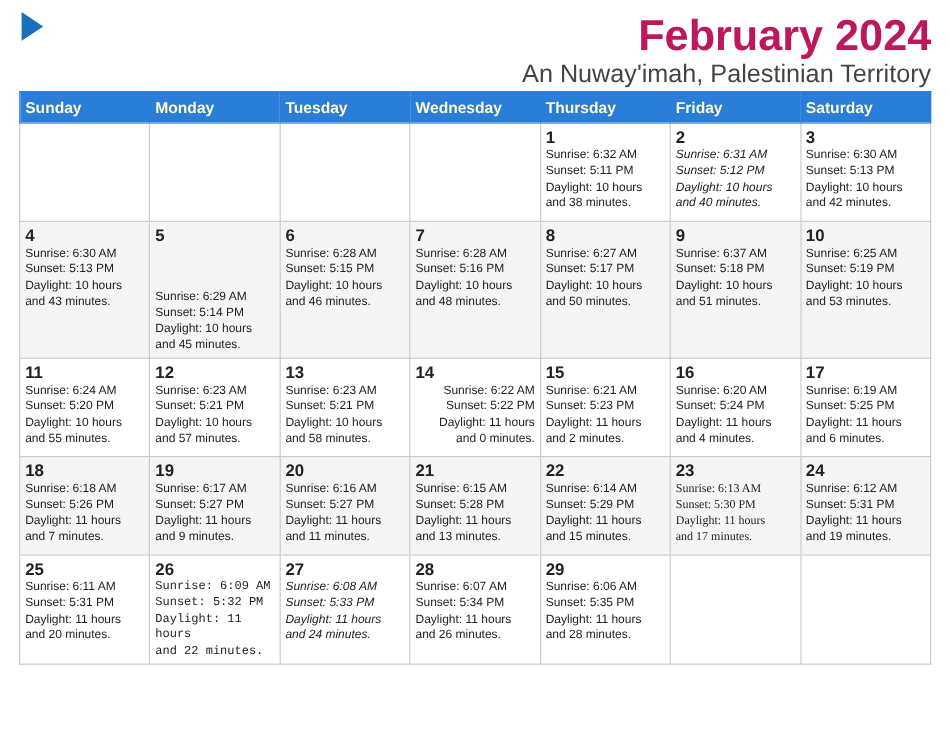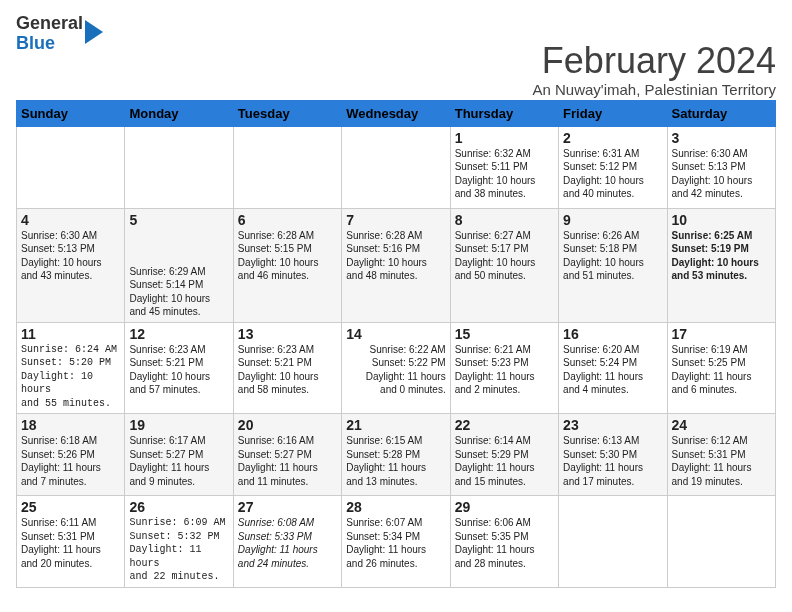--- a/index.html
+++ b/index.html
@@ -38,37 +38,36 @@
       border-bottom: 12px solid transparent;
       border-left: 18px solid #1a6fba;
       margin-left: 2px;
       margin-top: -4px;
     }
     .title-block {
       text-align: right;
     }
     .cal-title {
       font-size: 36px;
-      font-weight: normal;
-      color: #404040;
+      font-weight: bold;
+      color: #be185d;
       line-height: 1.1;
-      margin-top: 31px;
     }
     .cal-subtitle {
-      font-size: 15px;
+      font-size: 21px;
       color: #444;
     }
     table {
       width: 100%;
       border-collapse: collapse;
       table-layout: fixed;
     }
     thead tr th {
       background: #2a7dd8;
-      color: #000000;
+      color: #fef9c3;
       font-size: 13px;
       font-weight: bold;
       padding: 5px 4px;
       text-align: left;
       border: 1px solid #2a7dd8;
     }
     tbody tr td {
       border: 1px solid #ccc;
       vertical-align: top;
       padding: 3px 4px;
@@ -92,26 +91,20 @@
       font-size: 10px;
       line-height: 1.35;
     }
   </style>
 </head>
 <body>
 
 <div class="container">
   <div class="header-row">
     <div class="logo">
-      <div>
-        <div class="logo-text">
-          <span class="logo-general">General</span><br>
-          <span class="logo-blue">Blue</span>
-        </div>
-      </div>
       <div class="logo-arrow"></div>
     </div>
     <div class="title-block">
       <div class="cal-title">February 2024</div>
       <div class="cal-subtitle">An Nuway'imah, Palestinian Territory</div>
     </div>
   </div>
 
   <table>
     <thead>
@@ -133,21 +126,21 @@
           <td></td>
           <td>
             <span class="day-num">1</span>
             <div class="cell-text" style="white-space: pre-line;">Sunrise: 6:32 AM
 Sunset: 5:11 PM
 Daylight: 10 hours
 and 38 minutes.</div>
           </td>
           <td>
             <span class="day-num">2</span>
-            <div class="cell-text" style="white-space: pre-line;">Sunrise: 6:31 AM
+            <div class="cell-text" style="white-space: pre-line; font-style: italic;">Sunrise: 6:31 AM
 Sunset: 5:12 PM
 Daylight: 10 hours
 and 40 minutes.</div>
           </td>
           <td>
             <span class="day-num">3</span>
             <div class="cell-text" style="white-space: pre-line;">Sunrise: 6:30 AM
 Sunset: 5:13 PM
 Daylight: 10 hours
 and 42 minutes.</div>
@@ -184,37 +177,37 @@
           </td>
           <td>
             <span class="day-num">8</span>
             <div class="cell-text" style="white-space: pre-line;">Sunrise: 6:27 AM
 Sunset: 5:17 PM
 Daylight: 10 hours
 and 50 minutes.</div>
           </td>
           <td>
             <span class="day-num">9</span>
-            <div class="cell-text" style="white-space: pre-line;">Sunrise: 6:26 AM
+            <div class="cell-text" style="white-space: pre-line;">Sunrise: 6:37 AM
 Sunset: 5:18 PM
 Daylight: 10 hours
 and 51 minutes.</div>
           </td>
           <td>
             <span class="day-num">10</span>
-            <div class="cell-text" style="white-space: pre-line; font-weight: bold;">Sunrise: 6:25 AM
+            <div class="cell-text" style="white-space: pre-line;">Sunrise: 6:25 AM
 Sunset: 5:19 PM
 Daylight: 10 hours
 and 53 minutes.</div>
           </td>
         </tr>
         <tr>
           <td>
             <span class="day-num">11</span>
-            <div class="cell-text" style="white-space: pre-line; font-family: Liberation Mono, monospace;">Sunrise: 6:24 AM
+            <div class="cell-text" style="white-space: pre-line;">Sunrise: 6:24 AM
 Sunset: 5:20 PM
 Daylight: 10 hours
 and 55 minutes.</div>
           </td>
           <td>
             <span class="day-num">12</span>
             <div class="cell-text" style="white-space: pre-line;">Sunrise: 6:23 AM
 Sunset: 5:21 PM
 Daylight: 10 hours
 and 57 minutes.</div>
@@ -286,21 +279,21 @@
           </td>
           <td>
             <span class="day-num">22</span>
             <div class="cell-text" style="white-space: pre-line;">Sunrise: 6:14 AM
 Sunset: 5:29 PM
 Daylight: 11 hours
 and 15 minutes.</div>
           </td>
           <td>
             <span class="day-num">23</span>
-            <div class="cell-text" style="white-space: pre-line;">Sunrise: 6:13 AM
+            <div class="cell-text" style="white-space: pre-line; font-family: Liberation Serif, serif;">Sunrise: 6:13 AM
 Sunset: 5:30 PM
 Daylight: 11 hours
 and 17 minutes.</div>
           </td>
           <td>
             <span class="day-num">24</span>
             <div class="cell-text" style="white-space: pre-line;">Sunrise: 6:12 AM
 Sunset: 5:31 PM
 Daylight: 11 hours
 and 19 minutes.</div>

